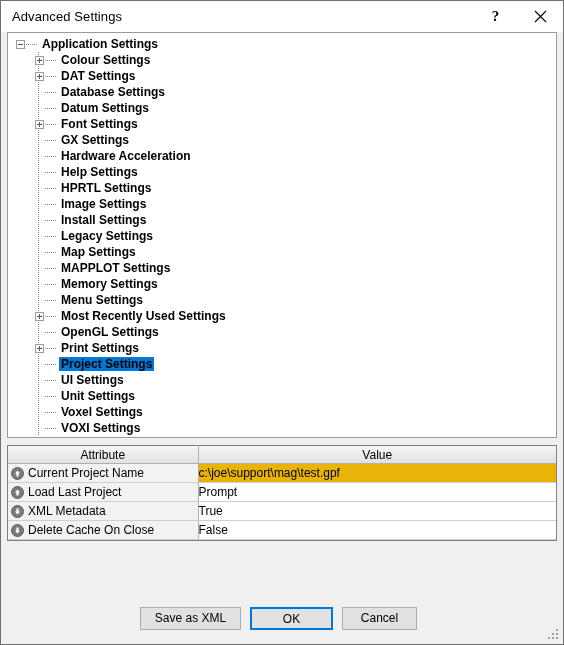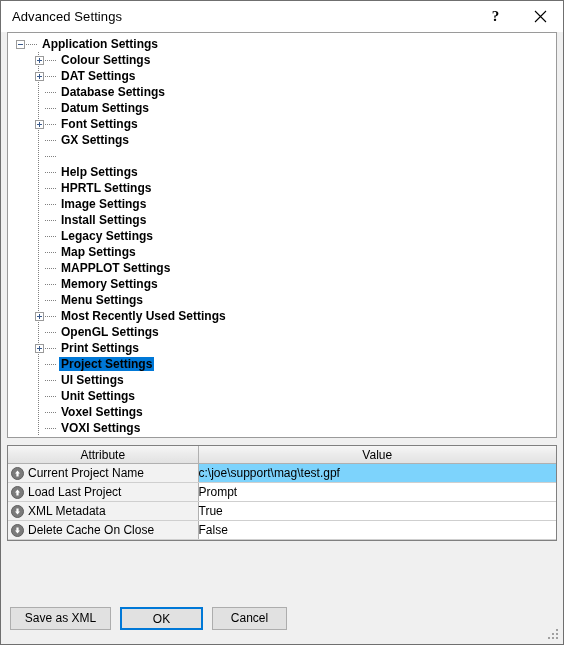--- a/index.html
+++ b/index.html
@@ -204,41 +204,41 @@
     align-items: center;
     background: #f2f2f2;
     height: 18px;
     padding-left: 3px;
   }
   .cell-val {
     padding-left: 3px;
     line-height: 18px;
     background: #ffffff;
   }
-  tr.row-selected .cell-val { background: #7dd3fc; }
+  tr.row-selected .cell-val { background: #eab308; }
 
   .badge {
     width: 13px; height: 13px;
     flex: 0 0 auto;
     margin-right: 4px;
     border-radius: 50%;
     background: #7b7b7b;
     border: 1px solid #5e5e5e;
     box-sizing: border-box;
     position: relative;
   }
   .badge svg { position: absolute; left: 1px; top: 1px; }
 
   
   .footer {
     margin-top: auto;
     height: 52px;
     display: flex;
     align-items: center;
-    justify-content: flex-start;
+    justify-content: center;
     padding-right: 16px;
     position: relative;
   }
   .btn {
     height: 23px;
     min-width: 75px;
     margin-left: 9px;
     font-family: "Liberation Sans", sans-serif;
     font-size: 12px;
     color: #000;
@@ -323,20 +323,21 @@
             <span class="node-label">Font Settings</span>
           </div>
           <div class="node depth1">
             <span class="expander-spacer"></span>
             <span class="dots"></span>
             <span class="node-label">GX Settings</span>
           </div>
           <div class="node depth1">
             <span class="expander-spacer"></span>
             <span class="dots"></span>
+            <span class="node-label">Hardware Acceleration</span>
           </div>
           <div class="node depth1">
             <span class="expander-spacer"></span>
             <span class="dots"></span>
             <span class="node-label">Help Settings</span>
           </div>
           <div class="node depth1">
             <span class="expander-spacer"></span>
             <span class="dots"></span>
             <span class="node-label">HPRTL Settings</span>

